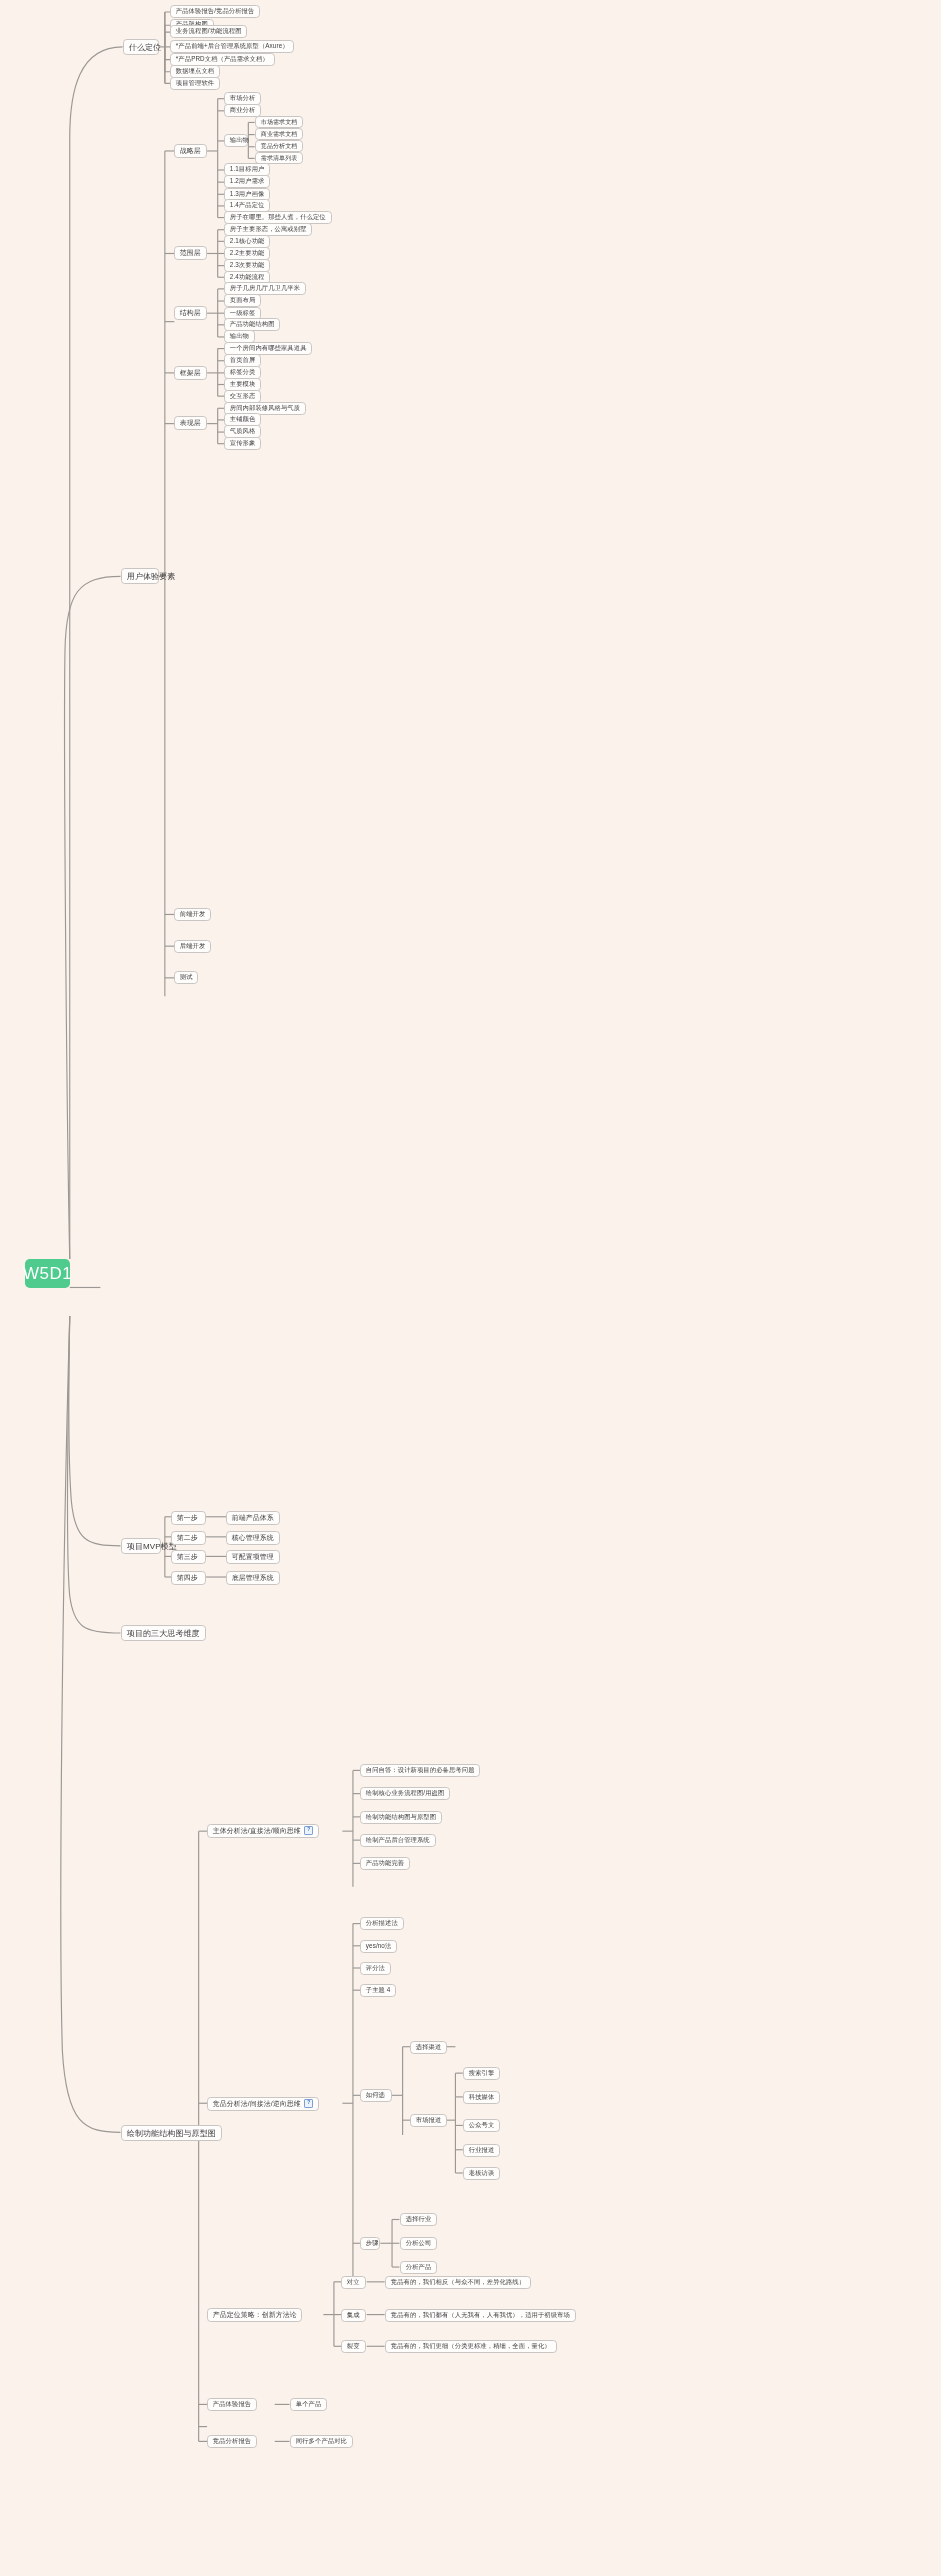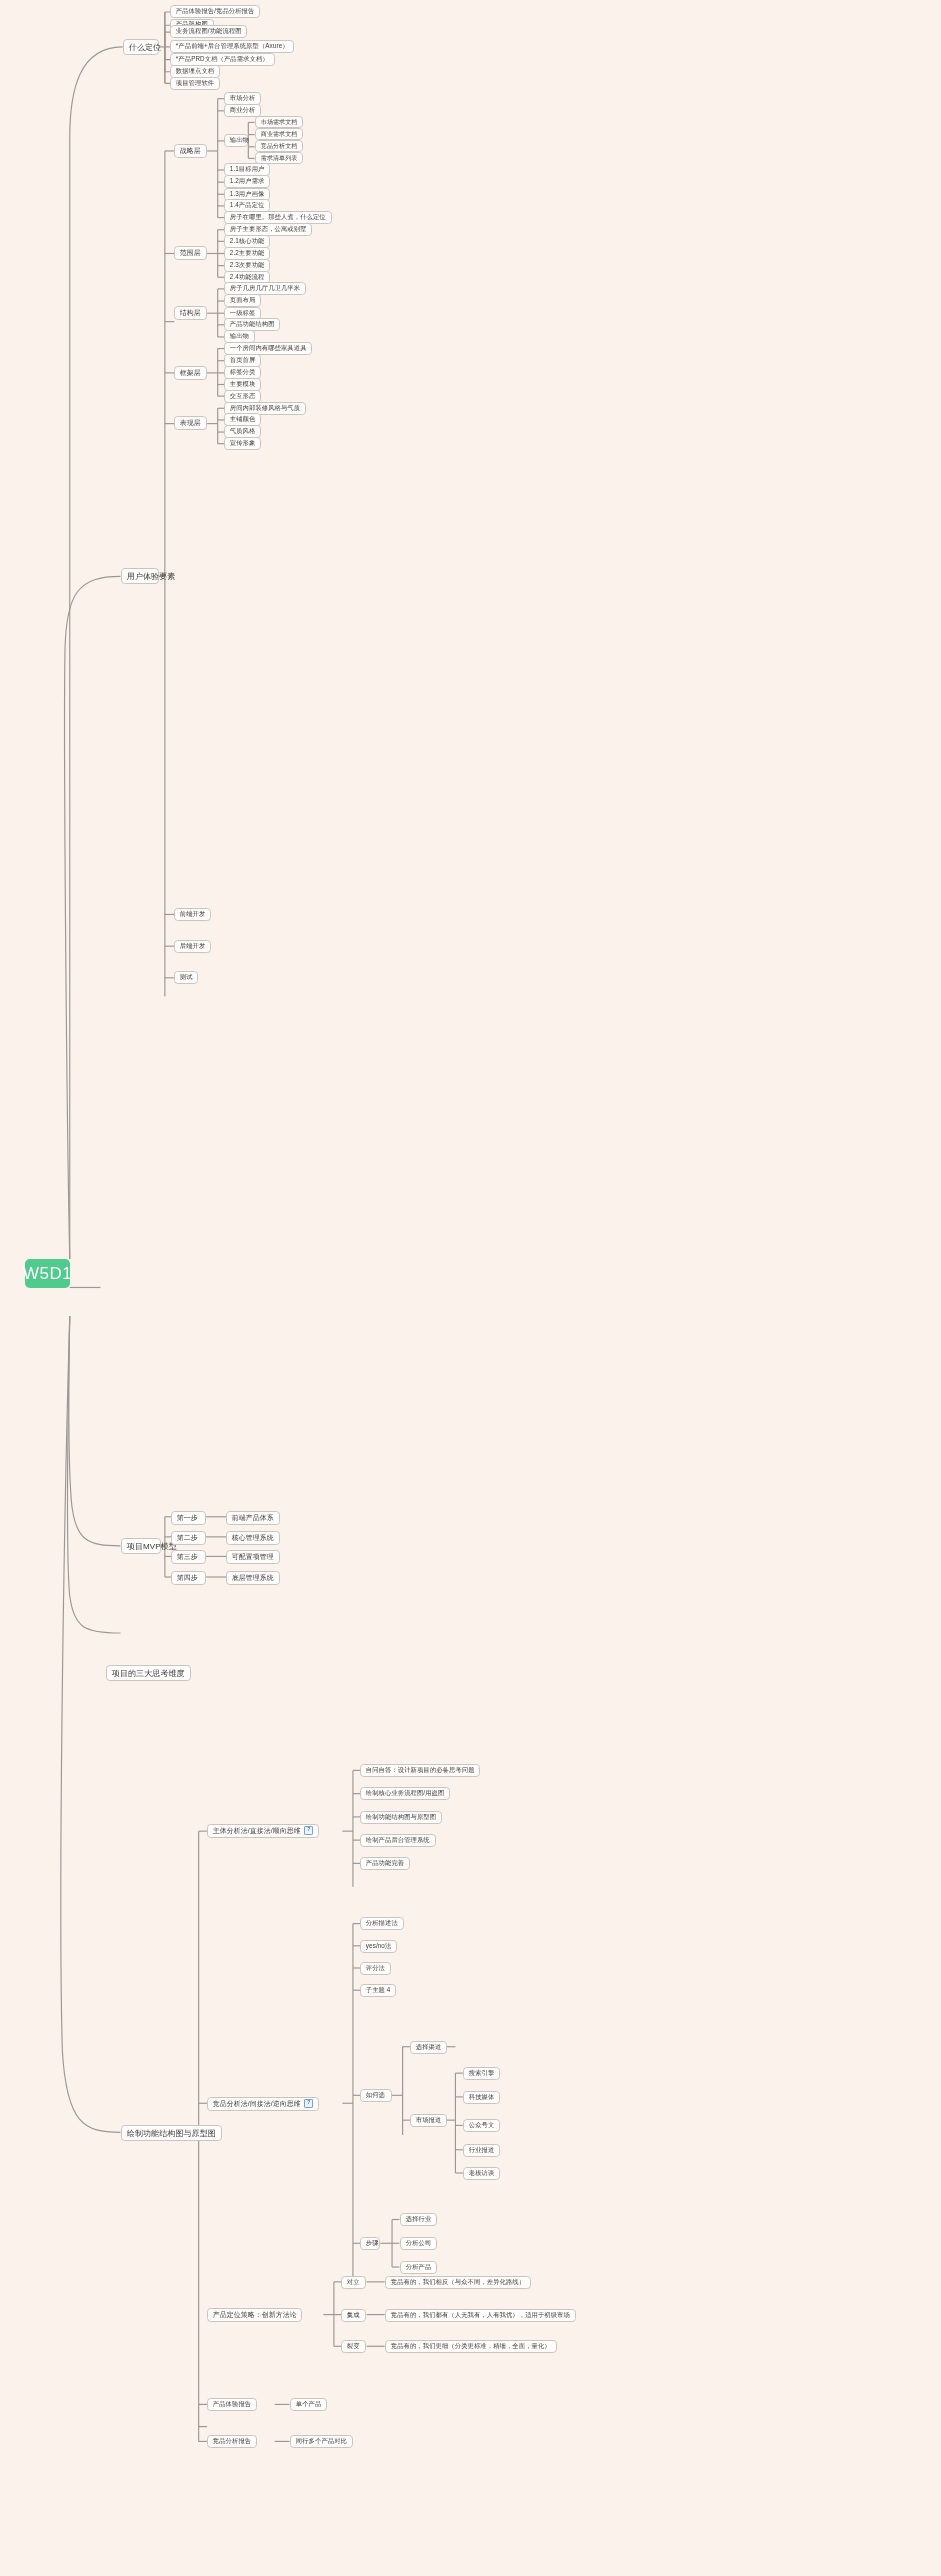--- a/index.html
+++ b/index.html
@@ -269,21 +269,21 @@
   <div class="node lvl1" style="left:121px;top:1538px;width:40px;">项目MVP模型</div>
   <div class="node lvl2" style="left:171px;top:1511px;width:35px;">第一步</div>
   <div class="node lvl2" style="left:226px;top:1511px;">前端产品体系</div>
   <div class="node lvl2" style="left:171px;top:1531px;width:35px;">第二步</div>
   <div class="node lvl2" style="left:226px;top:1531px;">核心管理系统</div>
   <div class="node lvl2" style="left:171px;top:1550px;width:35px;">第三步</div>
   <div class="node lvl2" style="left:226px;top:1550px;">可配置项管理</div>
   <div class="node lvl2" style="left:171px;top:1571px;width:35px;">第四步</div>
   <div class="node lvl2" style="left:226px;top:1571px;">底层管理系统</div>
 
-  <div class="node lvl1" style="left:106px;top:1625px;margin-top:40px;">项目的三大思考维度</div>
+  <div class="node lvl1" style="left:121px;top:1625px;">项目的三大思考维度</div>
 
   <div class="node lvl1" style="left:121px;top:2125px;">绘制功能结构图与原型图</div>
 
   <div class="node lvl2" style="left:207px;top:1824px;">
     <span>主体分析法/直接法/顺向思维</span>
     <span class="badge">?</span>
   </div>
   <div class="node lvl3" style="left:360px;top:1764px;">自问自答：设计新项目的必备思考问题</div>
   <div class="node lvl3" style="left:360px;top:1787px;">绘制核心业务流程图/用盗图</div>
   <div class="node lvl3" style="left:360px;top:1811px;">绘制功能结构图与原型图</div>

